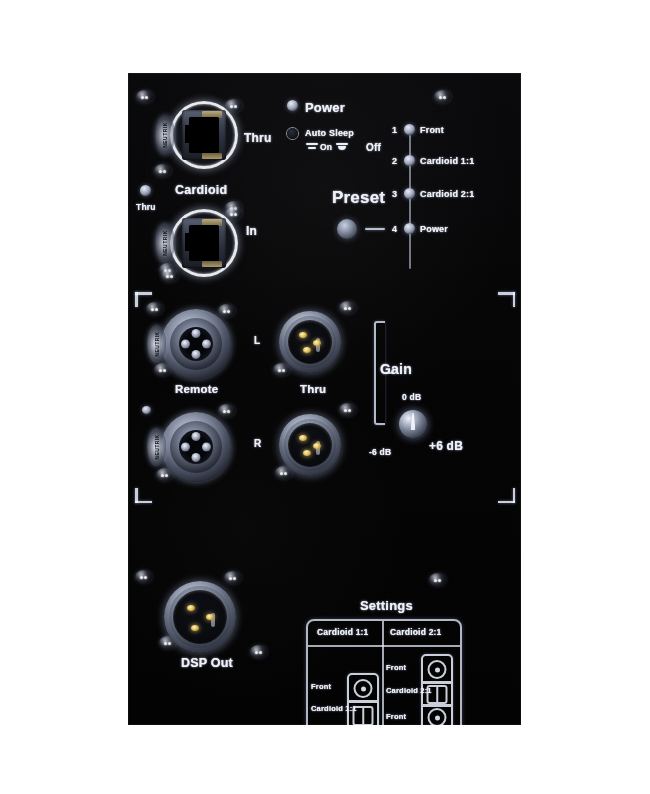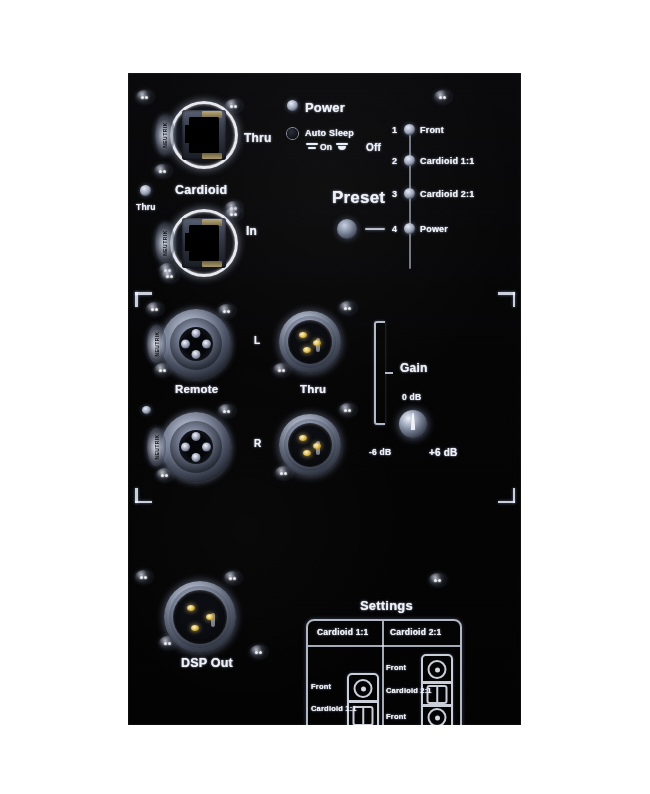--- a/index.html
+++ b/index.html
@@ -390,25 +390,25 @@
     <div class="rim2"></div>
     <div class="barrel">
       <div class="notch"></div>
       <div class="pin p1"></div>
       <div class="pin p2"></div>
       <div class="pin p3"></div>
     </div>
   </div>
 
   <div class="gain-brace" style="left:246px;top:248px;width:9px;height:100px"></div>
-  <div class="lbl" style="left:272px;top:289px;font-size:12px">Gain</div>
+  <div class="lbl" style="left:252px;top:289px;font-size:14px">Gain</div>
   <div class="lbl" style="left:274px;top:320px;font-size:8.5px">0 dB</div>
   <div class="gain-knob" style="left:271px;top:337px"></div>
   <div class="lbl" style="left:241px;top:375px;font-size:8.5px">-6 dB</div>
-  <div class="lbl" style="left:301px;top:375px;font-size:10px">+6 dB</div>
+  <div class="lbl" style="left:301px;top:367px;font-size:12px">+6 dB</div>
 
   <div class="screw" style="left:7px;top:497px"></div>
   <div class="screw" style="left:96px;top:498px"></div>
   <div class="screw" style="left:31px;top:563px"></div>
   <div class="screw" style="left:122px;top:572px"></div>
   <div class="screw" style="left:301px;top:500px"></div>
   <div class="xlr" style="left:36px;top:508px;width:72px;height:72px">
     <div class="rim"></div>
     <div class="rim2"></div>
     <div class="barrel">

